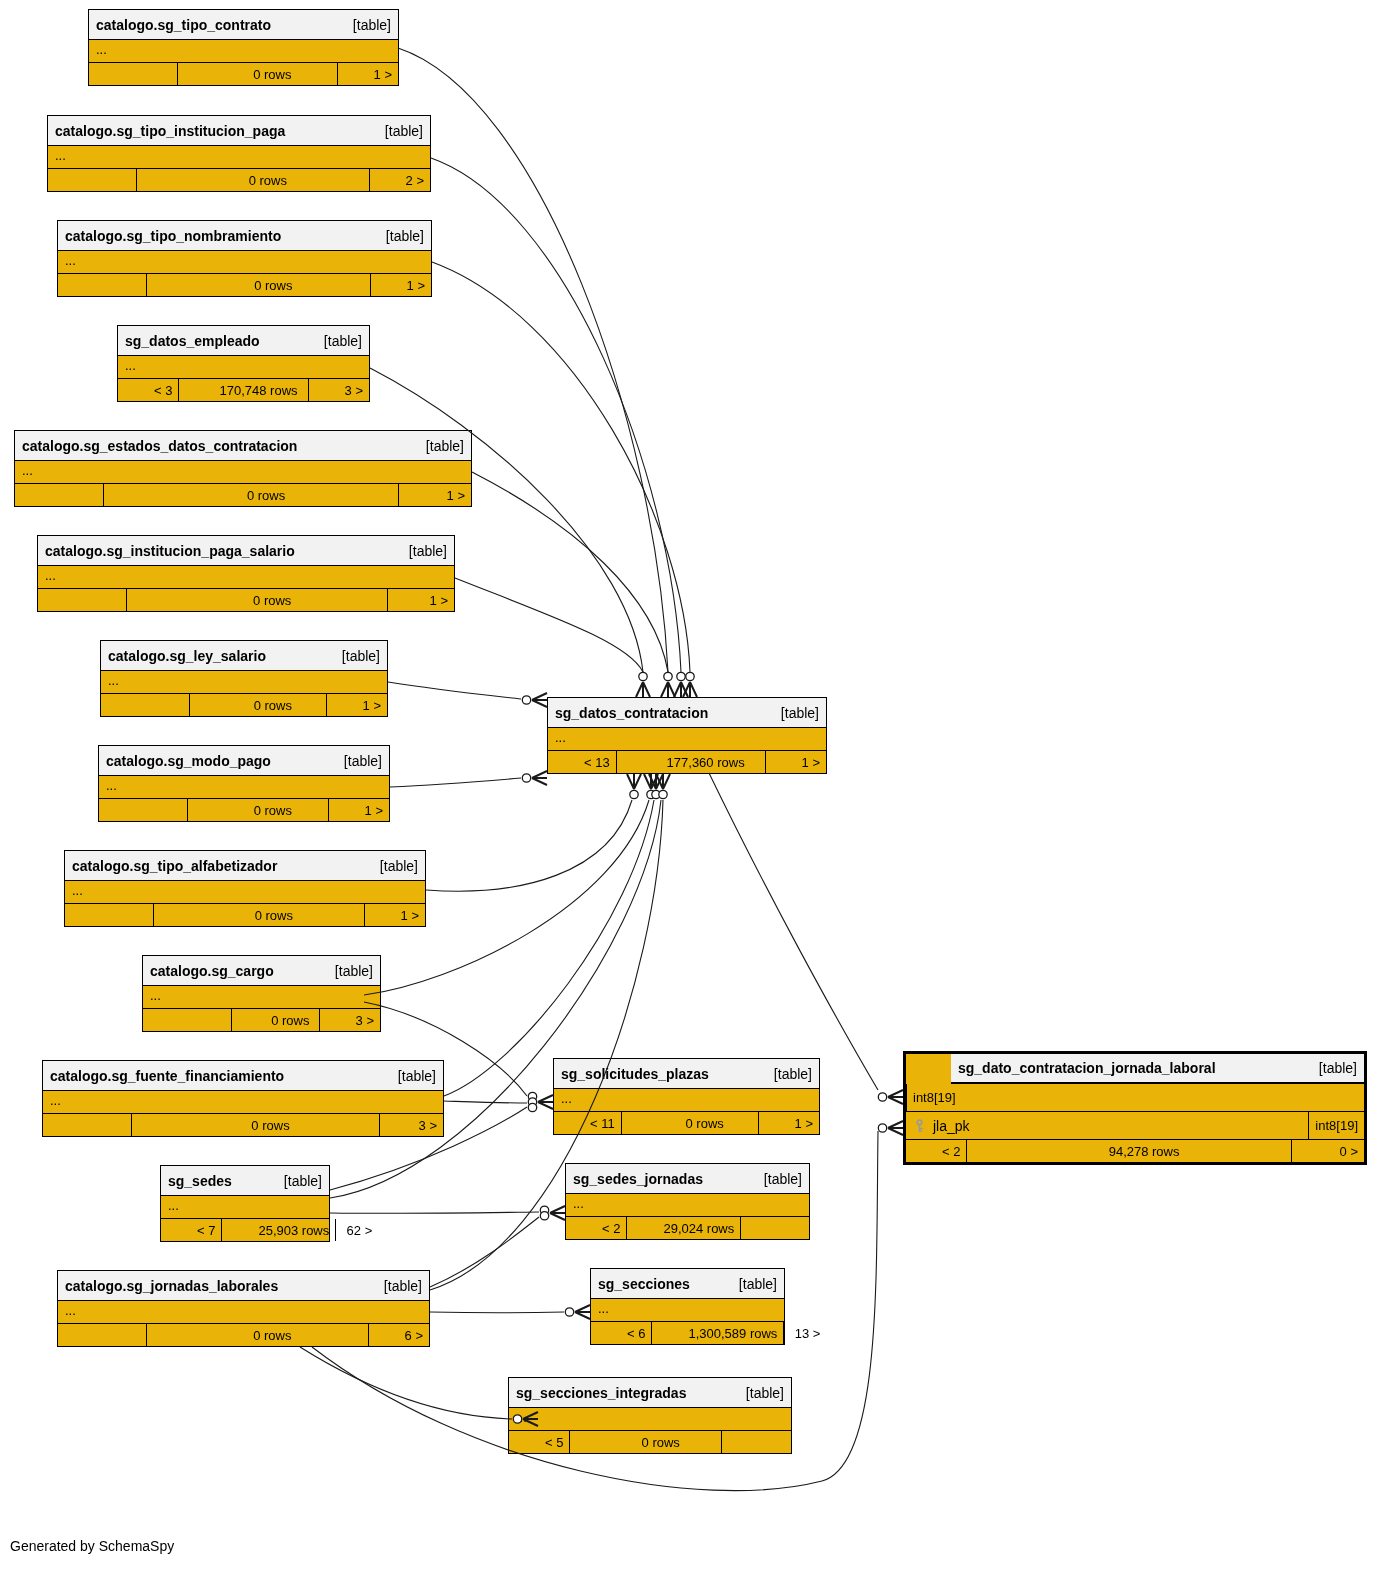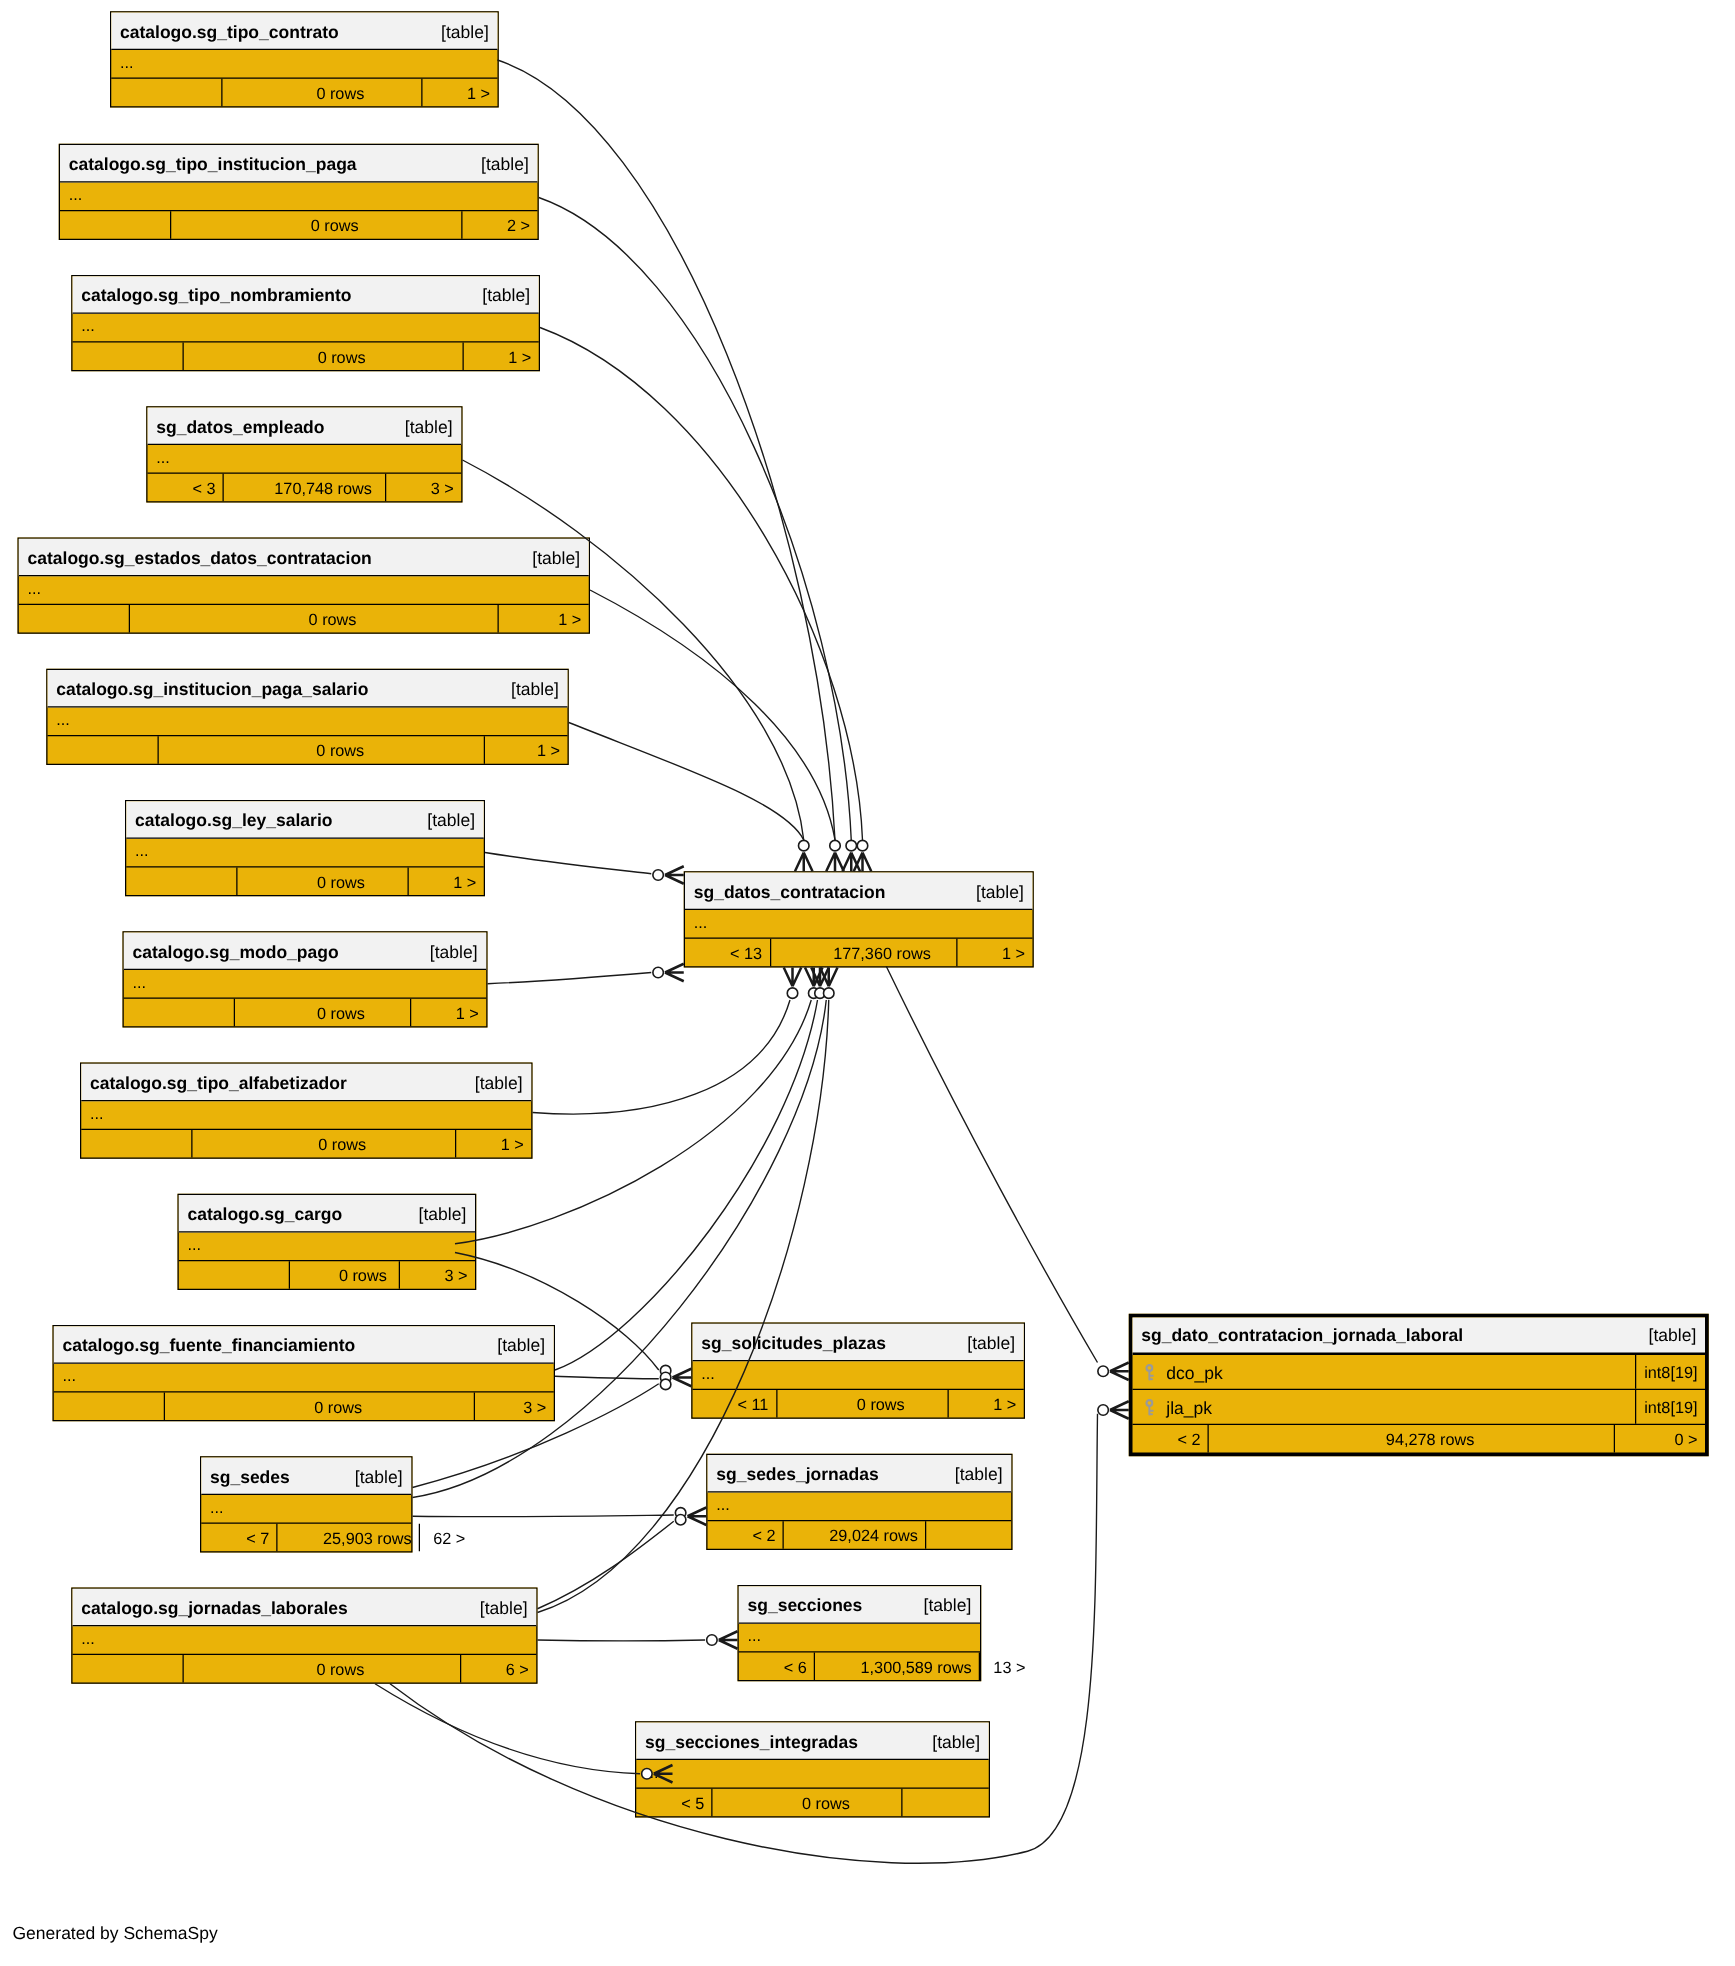--- a/index.html
+++ b/index.html
@@ -10,21 +10,21 @@
     position:absolute; box-sizing:border-box; background:#eab308;
     border:1px solid #000; z-index:2;
   }
   .tnode.emph { border:3px solid #000; }
 
   .thead {
     display:flex; justify-content:space-between; align-items:center;
     background:#f2f2f2; border-bottom:1px solid #000;
     height:30px; box-sizing:border-box; padding:0 7px; gap:12px;
   }
-  .emph .thead { border-bottom-width:2px; height:30px; }
+  .emph .thead { border-bottom-width:2px; height:30px;margin-left:45px; }
   .tname { font-weight:bold; font-size:14px; white-space:nowrap; }
   .ttag  { font-size:14px; white-space:nowrap; }
 
   .tbody-row {
     height:23px; box-sizing:border-box; padding:0 7px;
     font-size:13px; line-height:20px; border-bottom:1px solid #000;
     white-space:nowrap; overflow:hidden;
   }
 
   .tcol-row {
@@ -381,29 +381,20 @@
       <span class="fr"></span>
     </div>
   </div>
     <div class="tnode emph" style="left: 903px; top: 1051px; width: 464px;">
     <div class="thead">
       <span class="tname">sg_dato_contratacion_jornada_laboral</span>
       <span class="ttag">[table]</span>
     </div>
     <div class="tcols">
         <div class="tcol-row">
-          <span class="tcol-name">
-            <span class="key-icon">
-              <svg width="13" height="14" viewBox="0 0 13 14" aria-hidden="true">
-                <circle cx="6.5" cy="3.4" r="2.3" fill="none" stroke="#9a9a9a" stroke-width="1.7"></circle>
-                <path d="M6.5 5.7 L6.5 12.6 M6.5 9.6 L9.2 9.6 M6.5 12.3 L8.6 12.3" fill="none" stroke="#9a9a9a" stroke-width="1.6" stroke-linecap="round"></path>
-              </svg>
-            </span>
-            <span>dco_pk</span>
-          </span>
           <span class="tcol-type">int8[19]</span>
         </div>
         <div class="tcol-row">
           <span class="tcol-name">
             <span class="key-icon">
               <svg width="13" height="14" viewBox="0 0 13 14" aria-hidden="true">
                 <circle cx="6.5" cy="3.4" r="2.3" fill="none" stroke="#9a9a9a" stroke-width="1.7"></circle>
                 <path d="M6.5 5.7 L6.5 12.6 M6.5 9.6 L9.2 9.6 M6.5 12.3 L8.6 12.3" fill="none" stroke="#9a9a9a" stroke-width="1.6" stroke-linecap="round"></path>
               </svg>
             </span>

